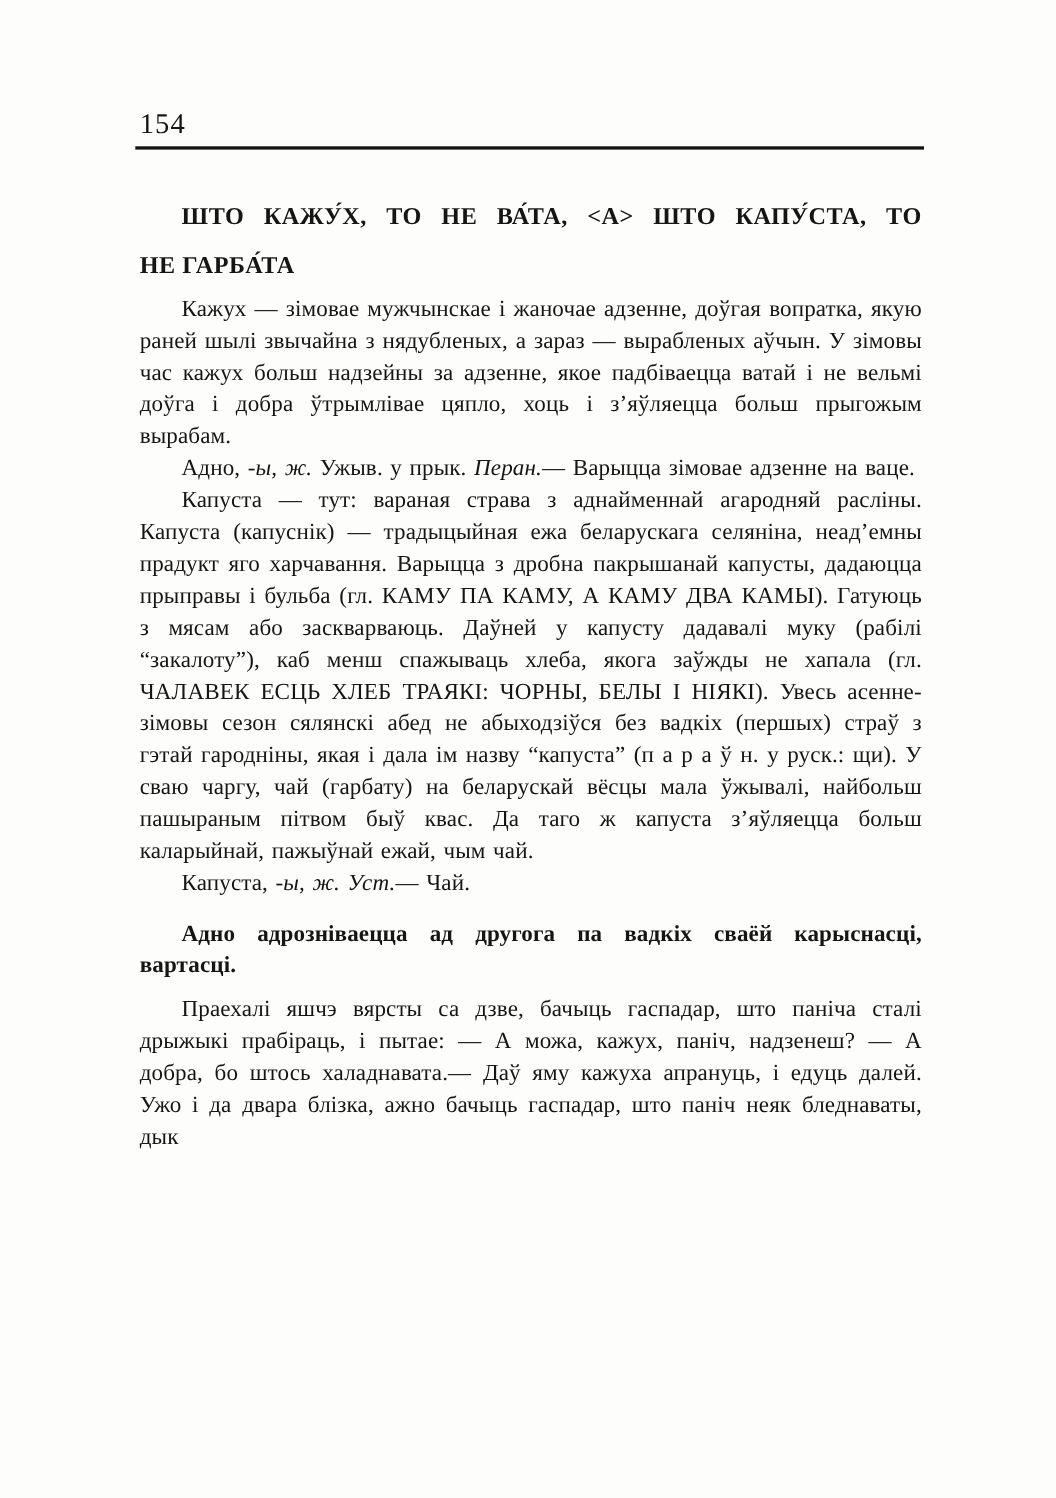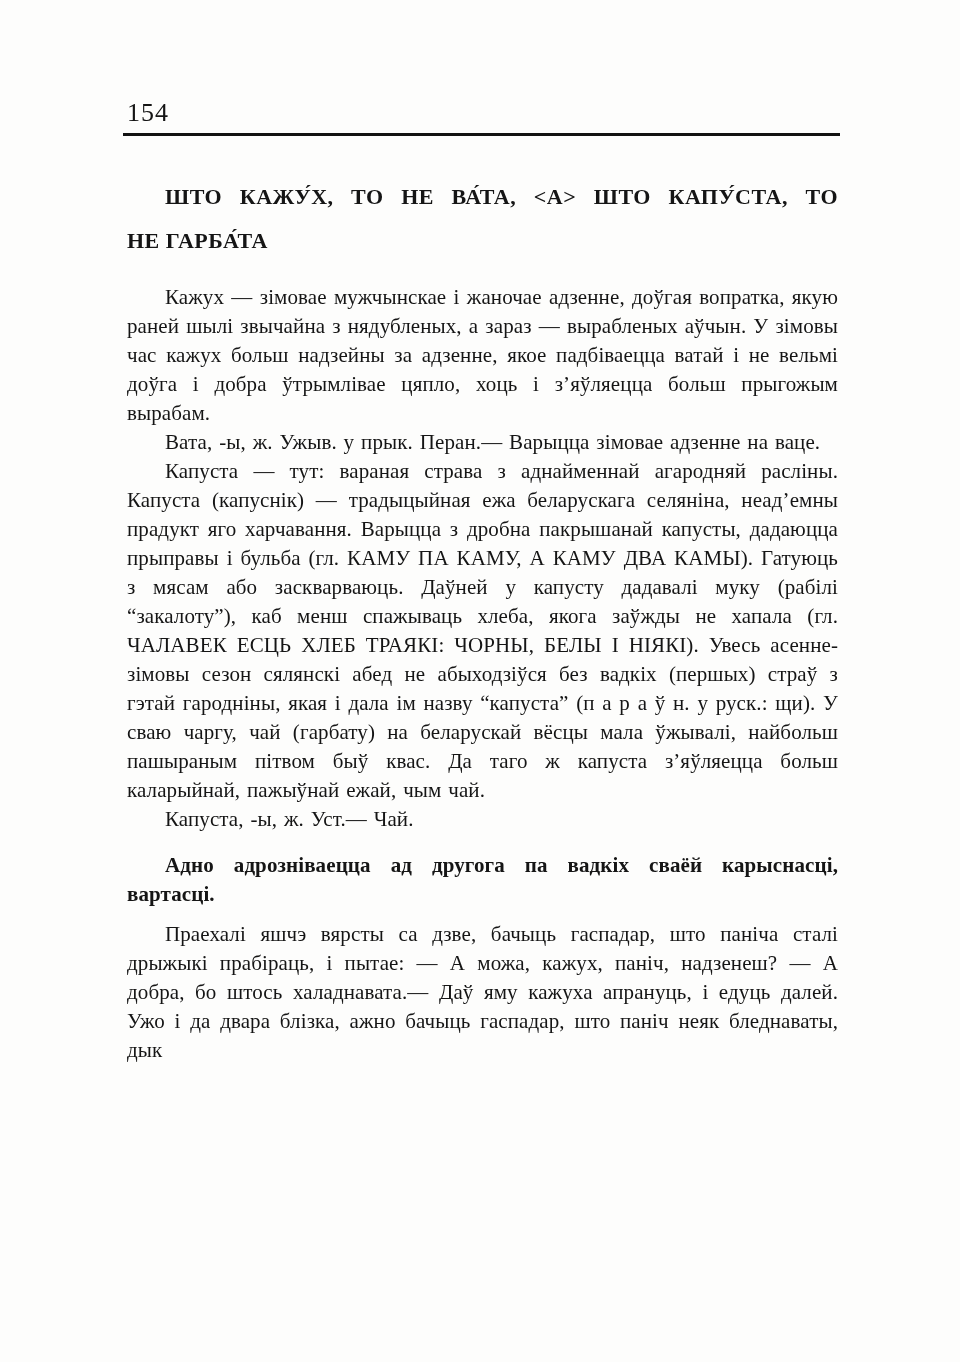--- a/index.html
+++ b/index.html
@@ -35,54 +35,54 @@
     line-height: 44px;
     letter-spacing: 0.5px;
   }
   .title-line-1 {
     display: block;
     text-indent: 38px;
     text-align: justify;
     text-align-last: justify;
   }
   .title-line-2 { display: block; }
-  .text-block { margin-top: 20px; }
+  .text-block { margin-top: 3px; }
   p.bp {
     margin: 0;
     font-size: 21px;
     line-height: 29px;
     text-align: justify;
     text-indent: 38px;
     word-spacing: 1.5px;
     letter-spacing: 0.1px;
   }
   p.bold-p  { font-weight: 700; margin-top: 17px; }
   p.italic-p { font-style: italic; margin-top: 27px; }
   p.last-p  { margin-top: 11px; }
-  .it { }
+  .it { font-style: italic; }
 </style>
 </head>
 <body>
 
 <div class="page">
 
   <div class="page-number">154</div>
 
   <div class="rule"></div>
 
   <h1 class="entry-title">
     <span class="title-line-1">ШТО КАЖУ́Х, ТО НЕ ВА́ТА, &lt;А&gt; ШТО КАПУ́СТА, ТО</span>
     <span class="title-line-2">НЕ ГАРБА́ТА</span>
   </h1>
 
   <div class="text-block">
 
     <p class="bp">Кажух — зімовае мужчынскае і жаночае адзенне, доўгая вопратка, якую раней шылі звычайна з нядубленых, а зараз — вырабленых аўчын. У зімовы час кажух больш надзейны за адзенне, якое падбіваецца ватай і не вельмі доўга і добра ўтрымлівае цяпло, хоць і з’яўляецца больш прыгожым вырабам.</p>
 
-    <p class="bp"><span>Вата, </span><span class="it">-ы, ж.</span><span> Ужыв. у прык. </span><span class="it">Перан.</span><span>— Варыцца зімовае адзенне на ваце.</span></p>
+    <p class="bp"><span>Адно, </span><span class="it">-ы, ж.</span><span> Ужыв. у прык. </span><span class="it">Перан.</span><span>— Варыцца зімовае адзенне на ваце.</span></p>
 
     <p class="bp">Капуста — тут: вараная страва з аднайменнай агародняй расліны. Капуста (капуснік) — традыцыйная ежа беларускага селяніна, неад’емны прадукт яго харчавання. Варыцца з дробна пакрышанай капусты, дадаюцца прыправы і бульба (гл. КАМУ ПА КАМУ, А КАМУ ДВА КАМЫ). Гатуюць з мясам або заскварваюць. Даўней у капусту дадавалі муку (рабілі “закалоту”), каб менш спажываць хлеба, якога заўжды не хапала (гл. ЧАЛАВЕК ЕСЦЬ ХЛЕБ ТРАЯКІ: ЧОРНЫ, БЕЛЫ І НІЯКІ). Увесь асенне-зімовы сезон сялянскі абед не абыходзіўся без вадкіх (першых) страў з гэтай гародніны, якая і дала ім назву “капуста” (п а р а ў н. у руск.: щи). У сваю чаргу, чай (гарбату) на беларускай вёсцы мала ўжывалі, найбольш пашыраным пітвом быў квас. Да таго ж капуста з’яўляецца больш каларыйнай, пажыўнай ежай, чым чай.</p>
 
     <p class="bp"><span>Капуста, </span><span class="it">-ы, ж. </span><span class="it">Уст.</span><span>— Чай.</span></p>
 
     <p class="bp bold-p">Адно адрозніваецца ад другога па вадкіх сваёй карыснасці, вартасці.</p>
 
 
     <p class="bp last-p">Праехалі яшчэ вярсты са дзве, бачыць гаспадар, што паніча сталі дрыжыкі прабіраць, і пытае: — А можа, кажух, паніч, надзенеш? — А добра, бо штось халаднавата.— Даў яму кажуха апрануць, і едуць далей. Ужо і да двара блізка, ажно бачыць гаспадар, што паніч неяк бледнаваты, дык</p>
 

